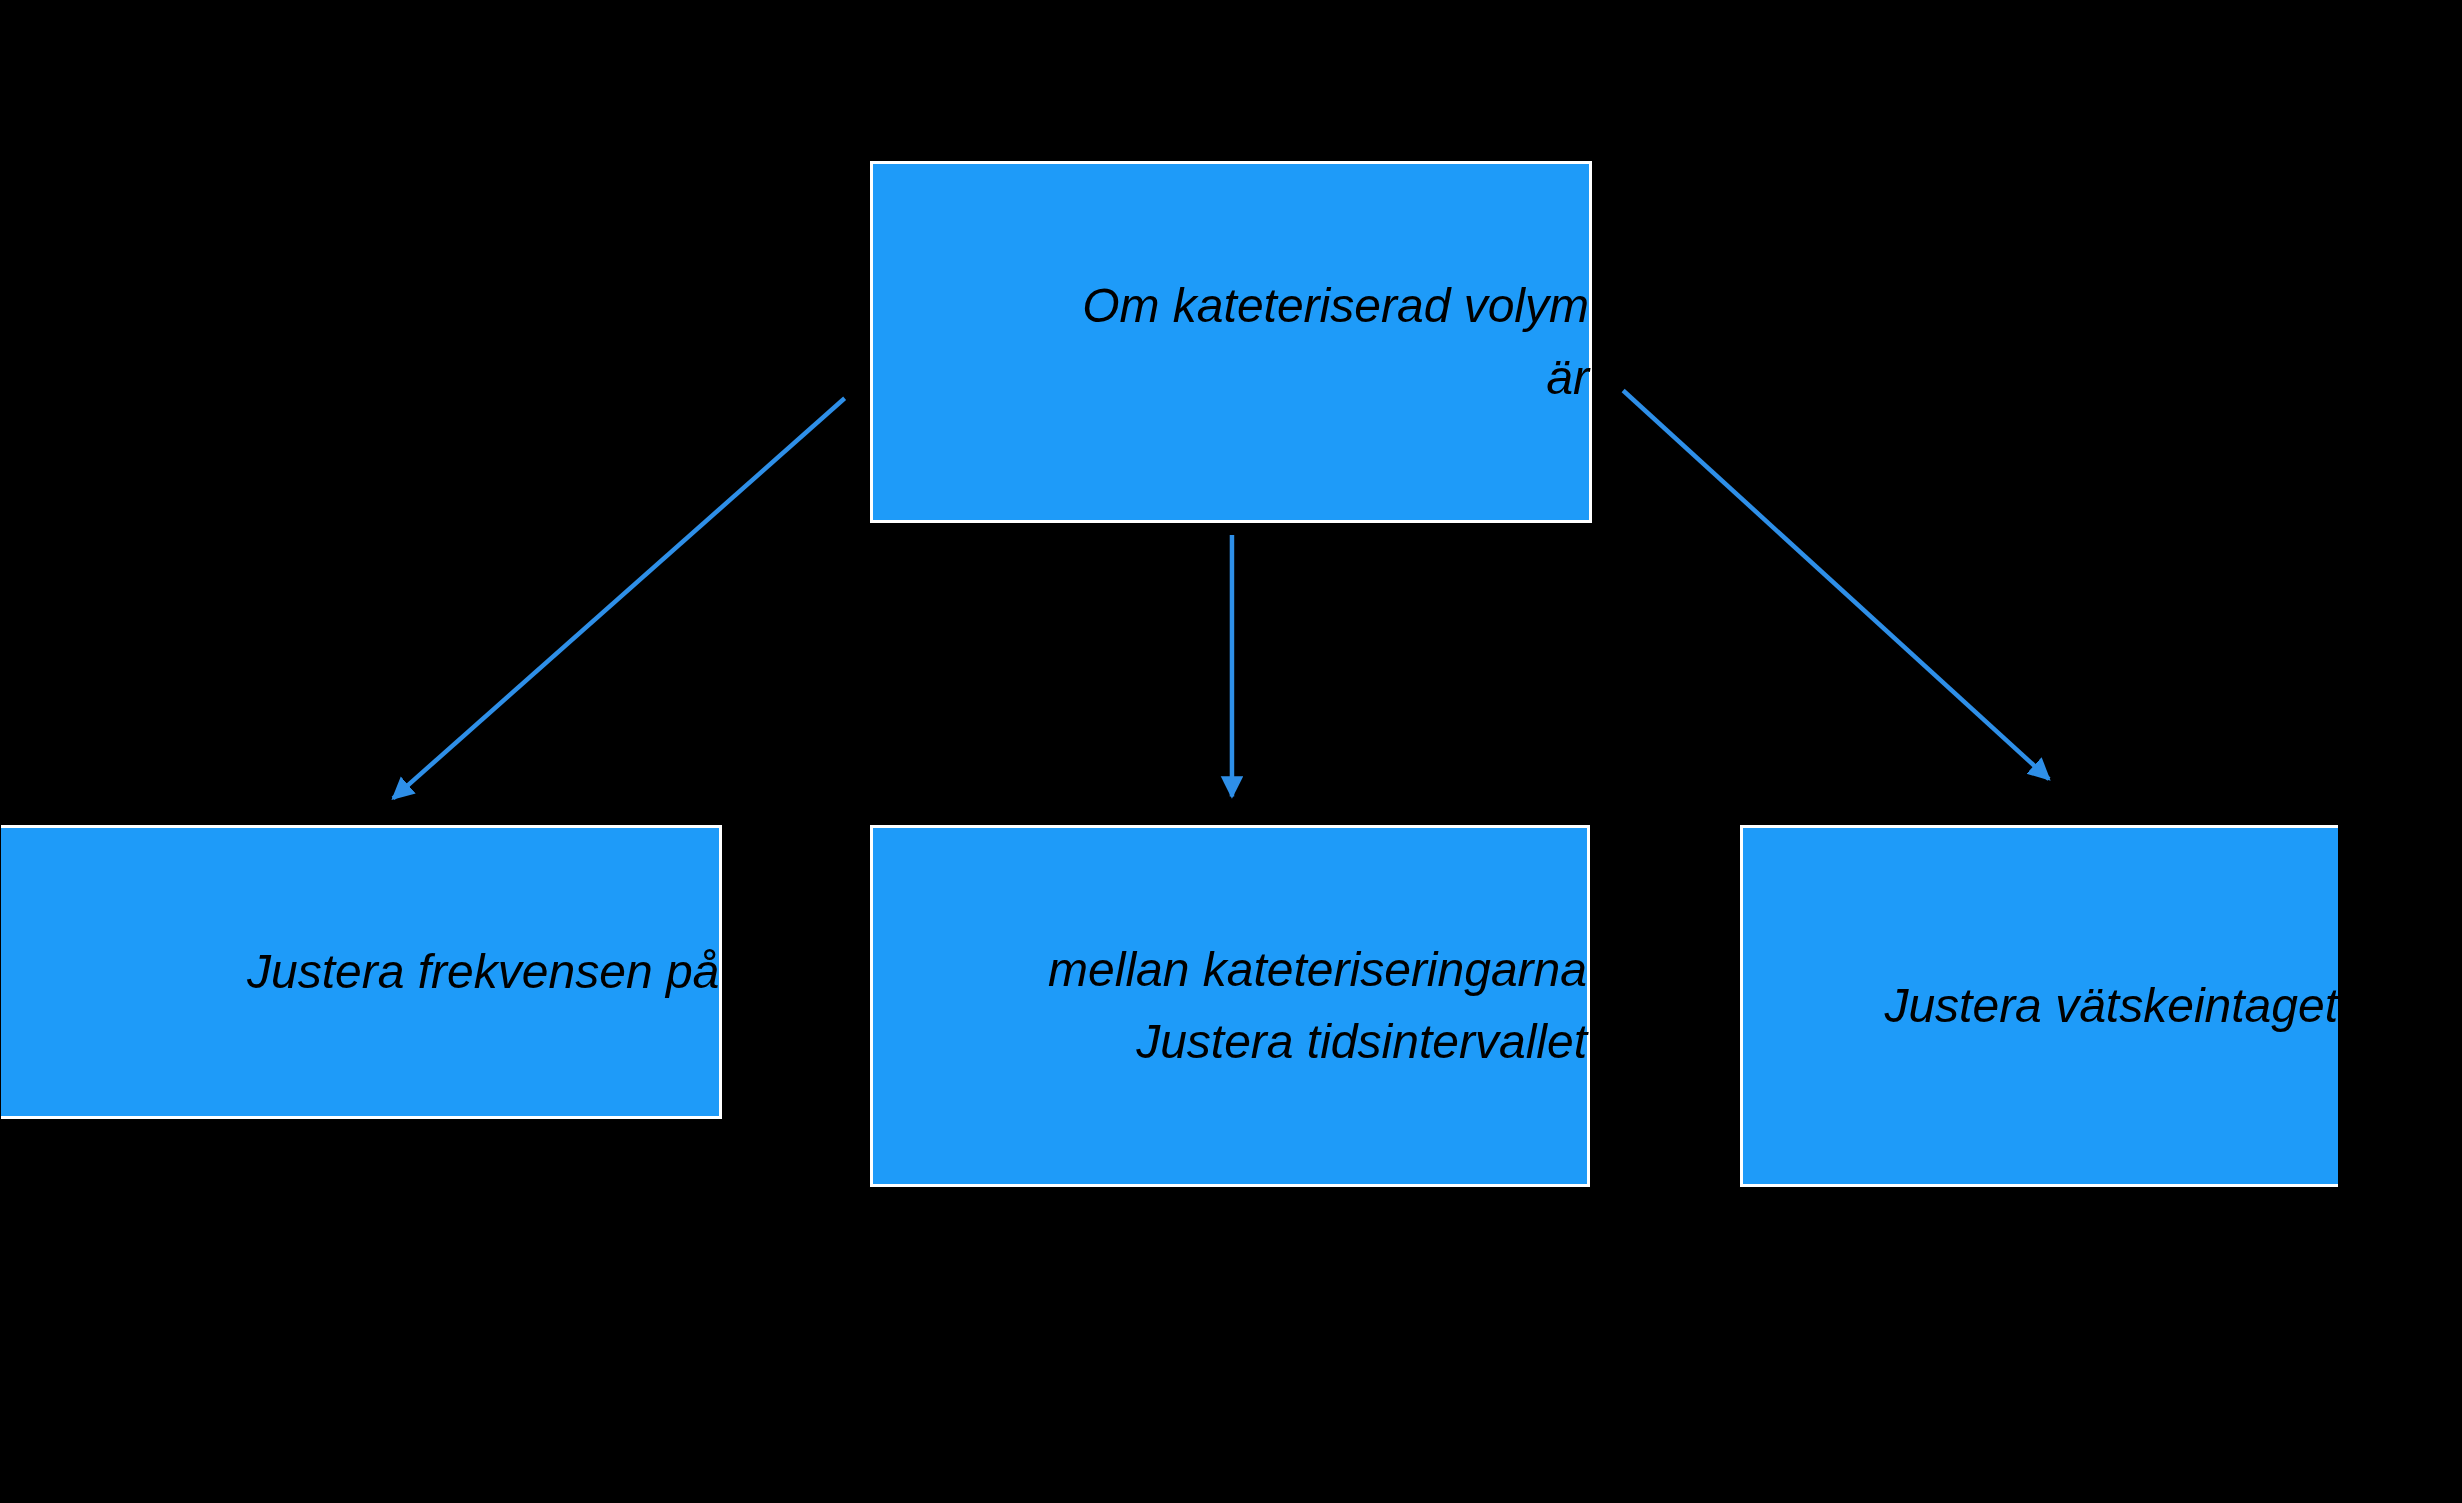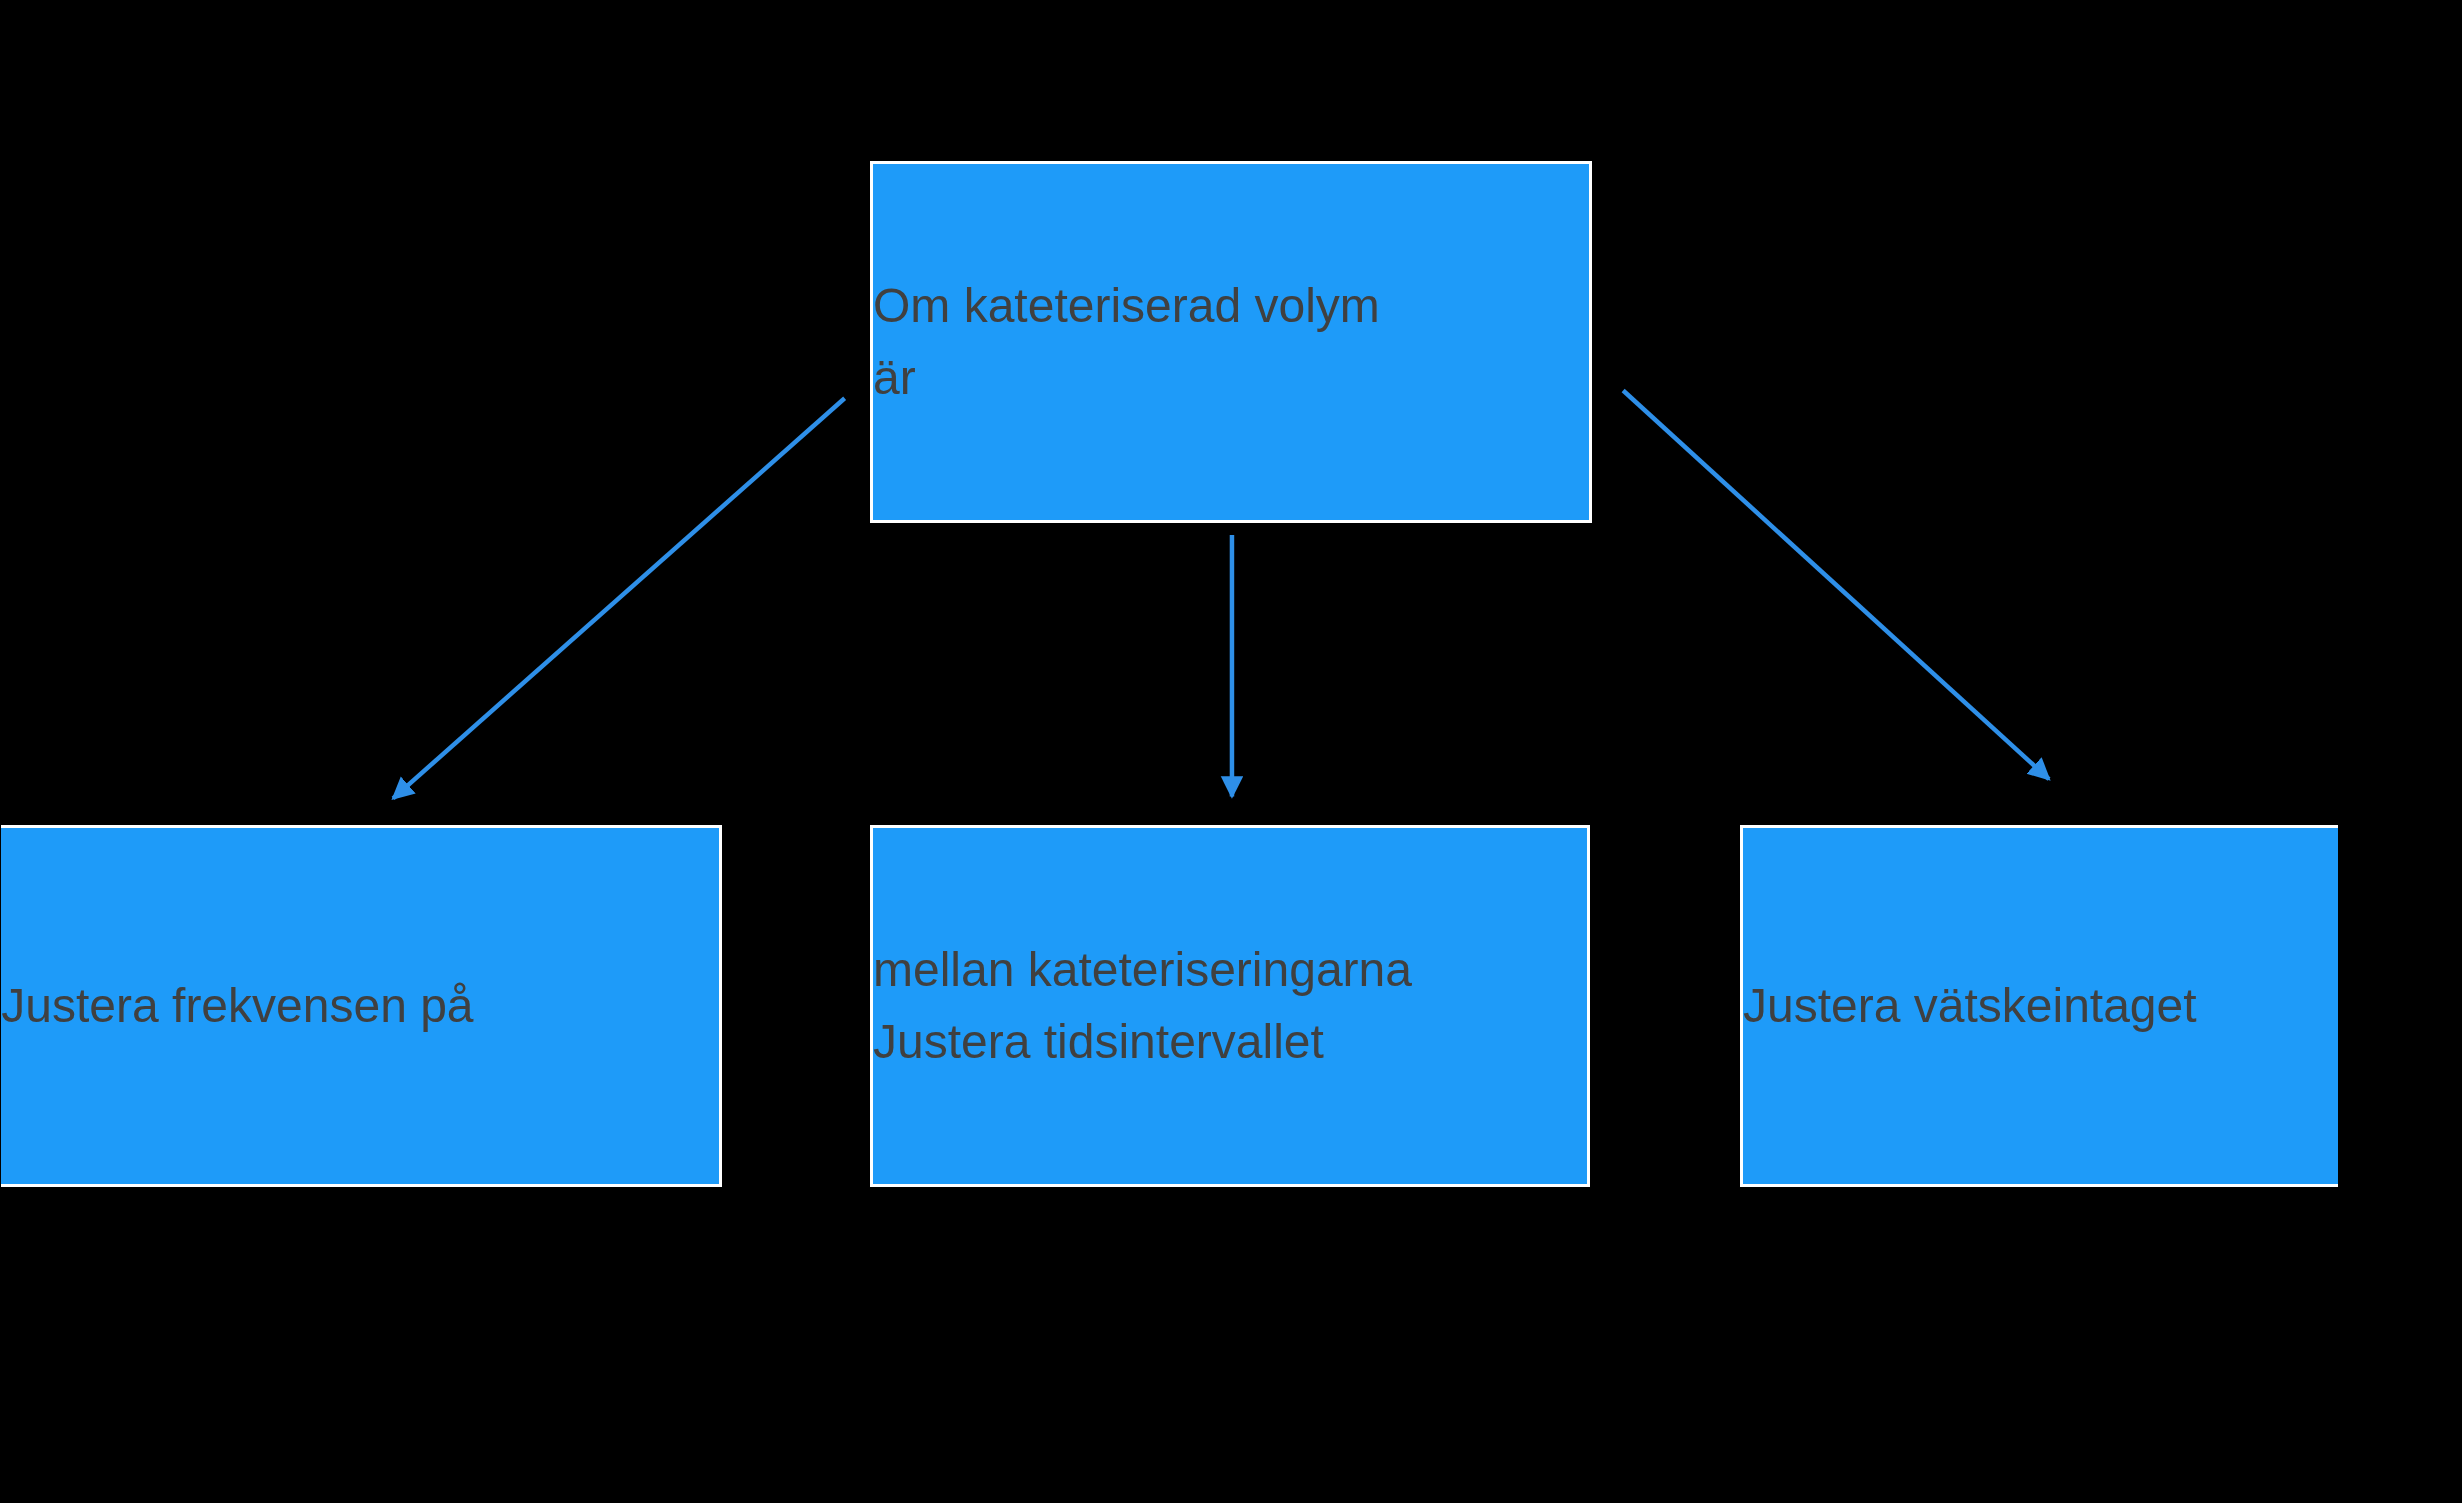--- a/index.html
+++ b/index.html
@@ -20,32 +20,33 @@
     left: 0;
     top: 0;
     width: 2462px;
     height: 1503px;
   }
   .node {
     position: absolute;
     box-sizing: border-box;
     background: #1E9BF9;
     border: 3.2px solid #FFFFFF;
-    color: #404040;
+    color: #000000;
     display: flex;
     flex-direction: column;
-    align-items: flex-start;
+    align-items: flex-end;
     justify-content: center;
     text-align: center;
     font-size: 48px;
     line-height: 1.5;
+    font-style: italic;
   }
   .node .line { display: block; white-space: nowrap; }
   #node-root         { left: 870px; top: 161px;  width: 722px; height: 362px; }
-  #node-frequency    { left: 1.3px;    top: 825px; width: 721px; height: 362px; border-left: none; }
+  #node-frequency    { left: 1.3px;    top: 825px; width: 721px; height: 294px; border-left: none; }
   #node-interval     { left: 870px; top: 825px; width: 720px; height: 362px; }
   #node-fluid-intake { left: 1740px; top: 825px; width: 598px; height: 362px; border-right: none; }
 </style>
 </head>
 <body>
 
 <div id="stage">
 
   <svg id="arrow-layer" viewBox="0 0 3833 2340" xmlns="http://www.w3.org/2000/svg">
     <defs>

